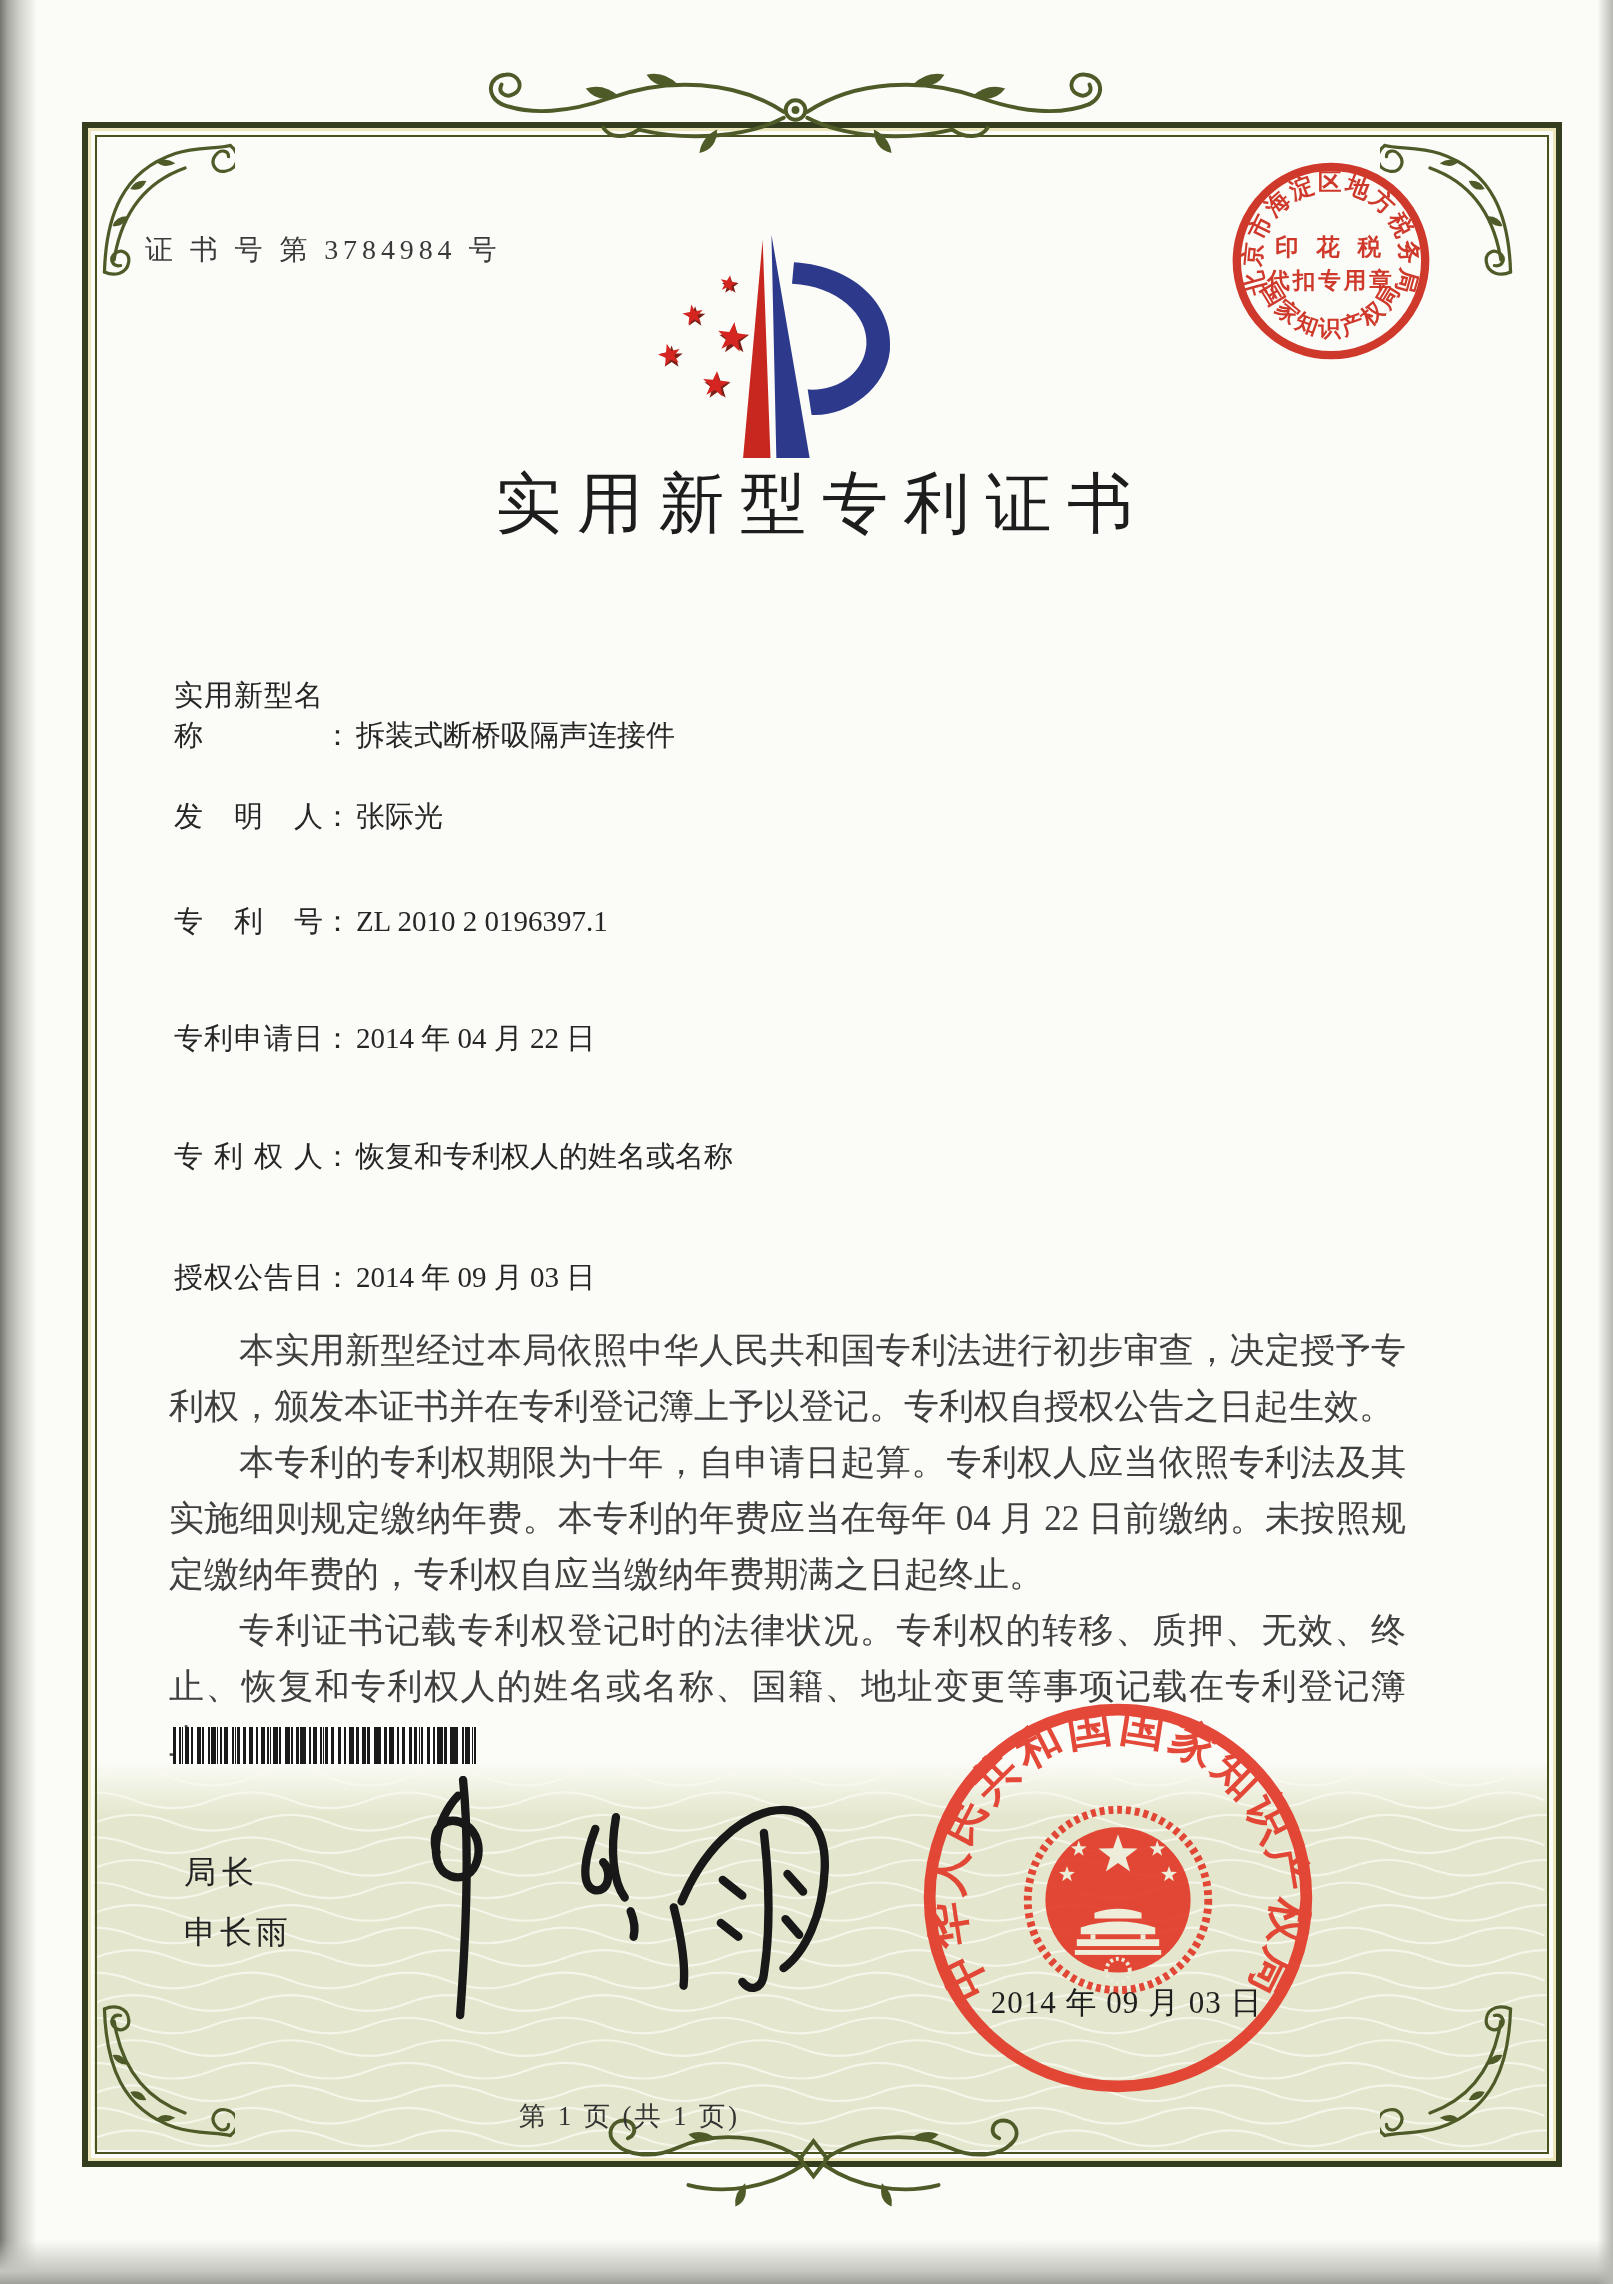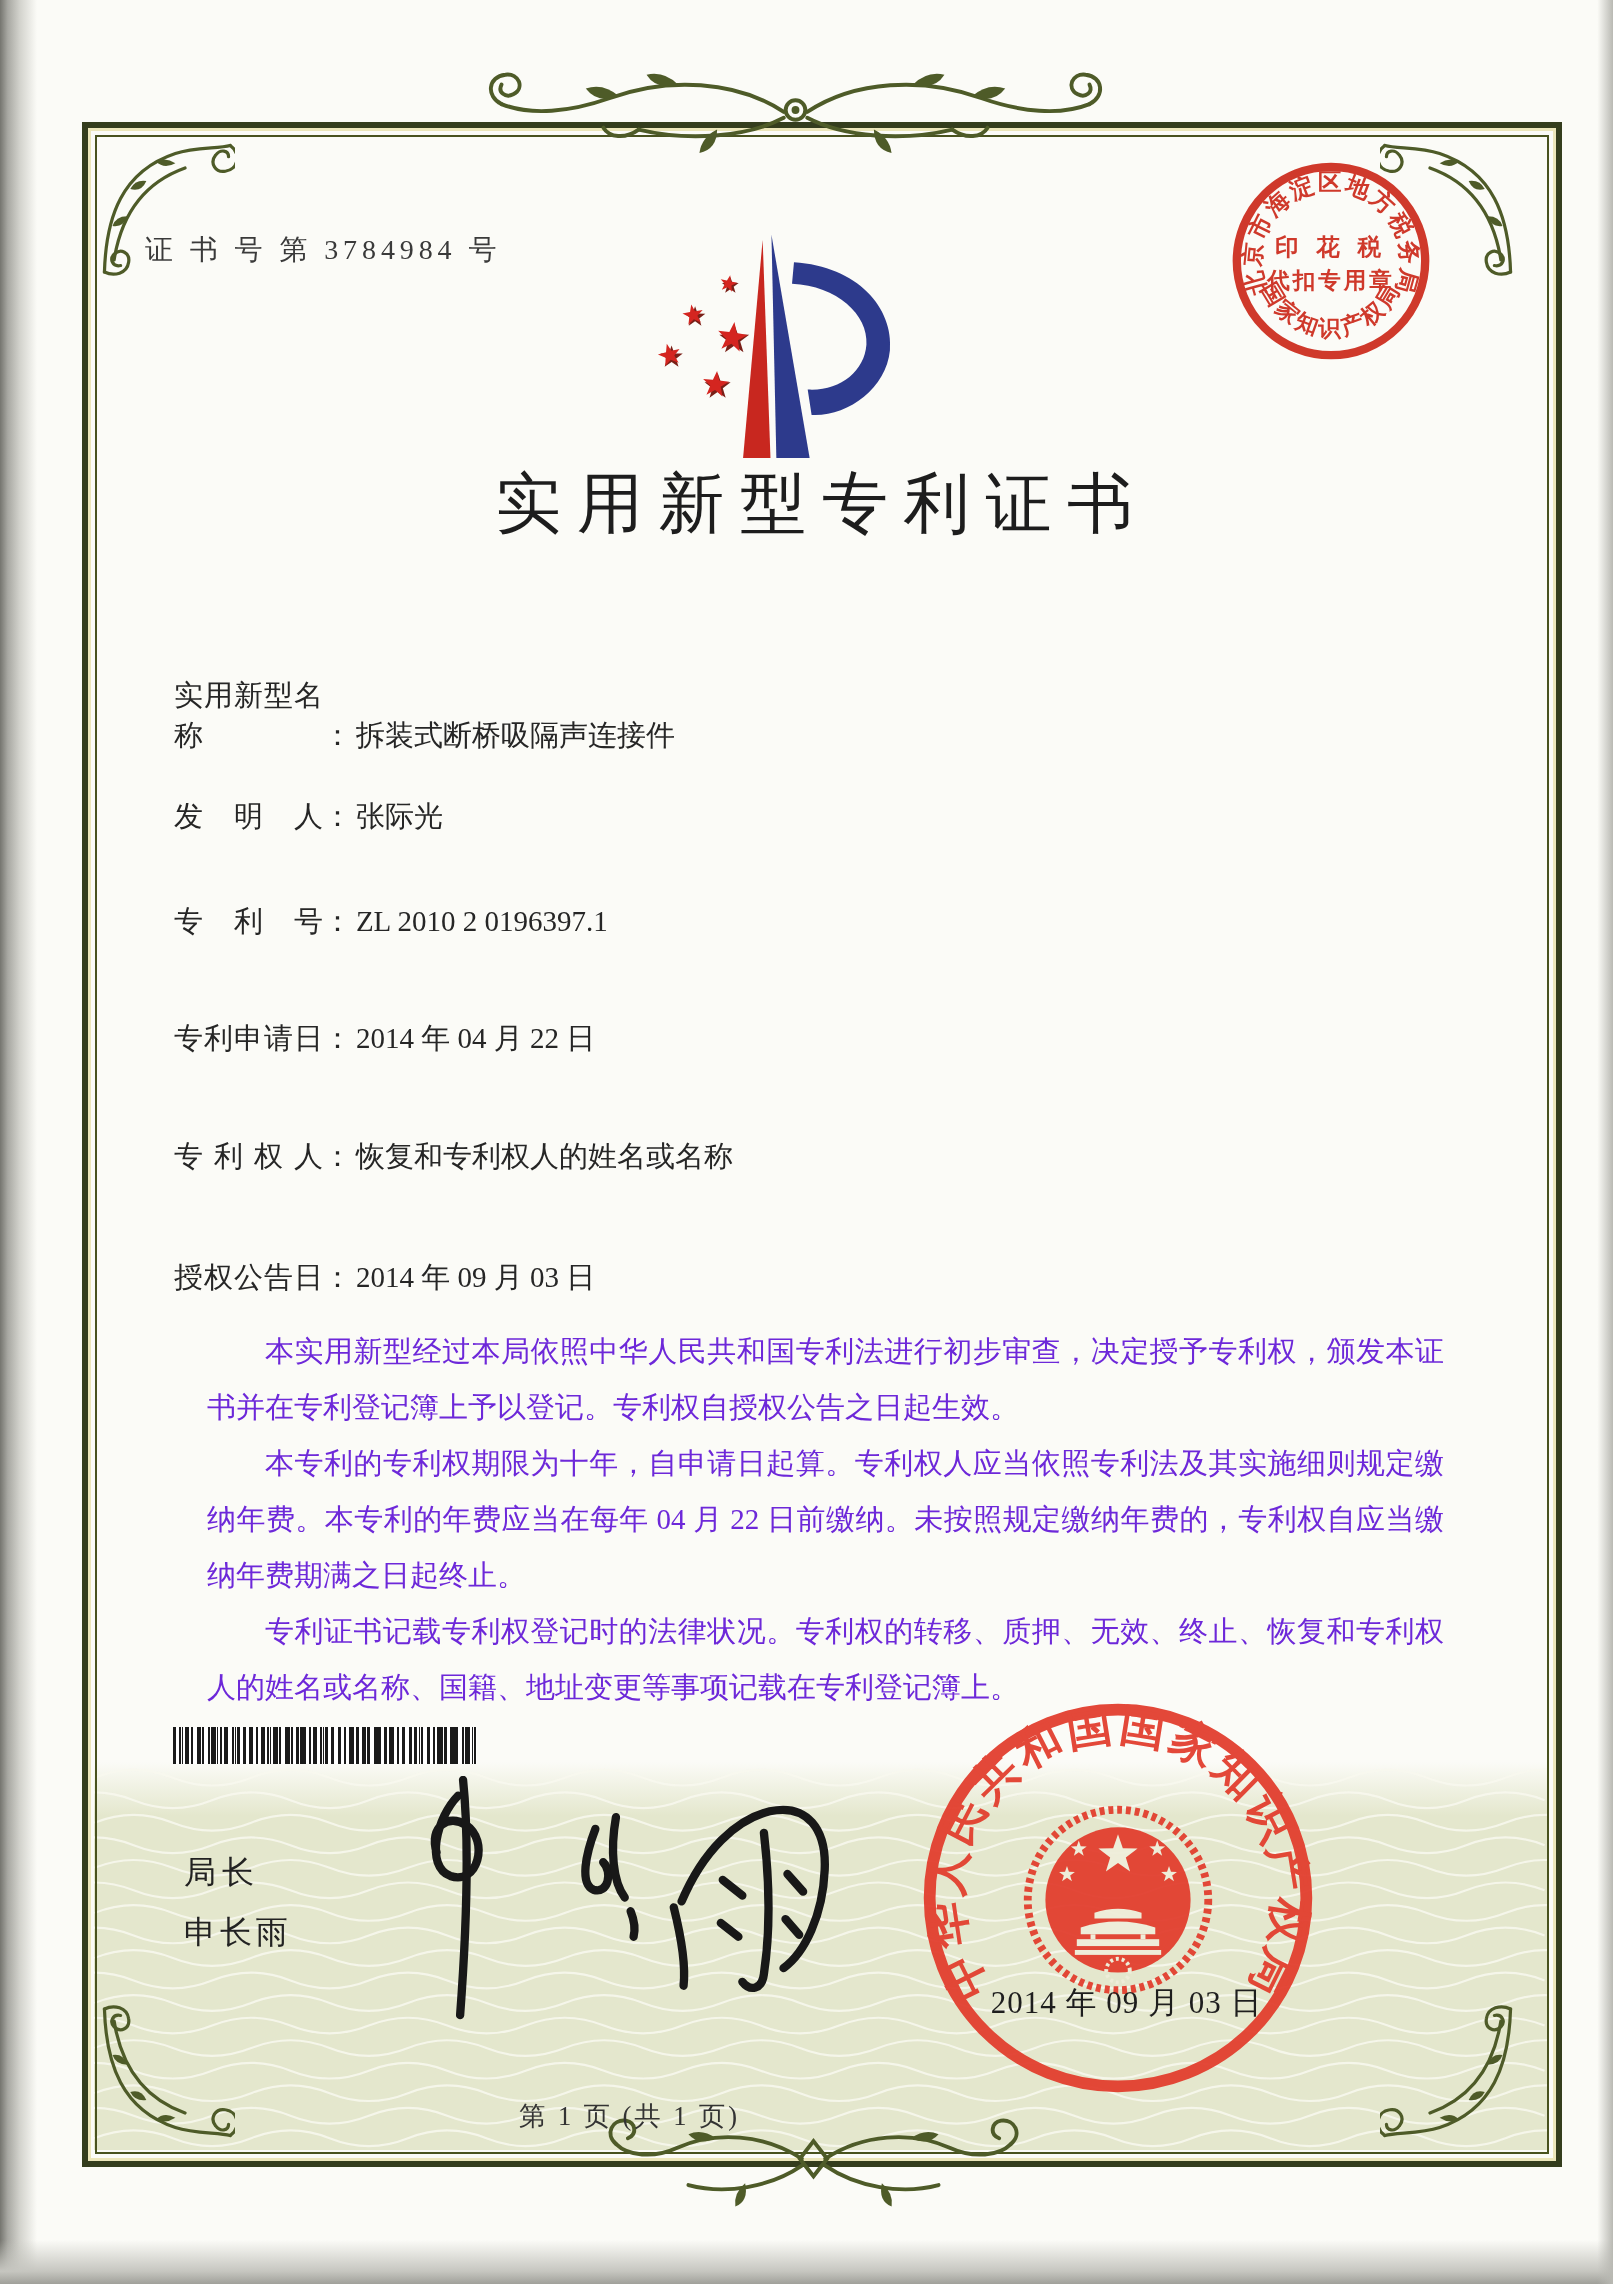--- a/index.html
+++ b/index.html
@@ -33,22 +33,22 @@
   .txt{position:absolute;white-space:nowrap;}
   .cert-no{left:145px;top:231px;font-size:28px;letter-spacing:4.9px;color:#3a3a3a;}
   .title{left:82px;top:459px;width:1480px;text-align:center;font-size:66px;font-weight:400;
     letter-spacing:15.7px;color:#1d1d1d;white-space:nowrap;}
 
   .field{position:absolute;left:174px;font-size:29px;color:#262626;z-index:3;}
   .flabel{display:inline-block;width:149px;text-align:justify;text-align-last:justify;vertical-align:bottom;}
   .fcolon{display:inline-block;margin-right:3.9px;}
   .f0{top:676px}.f1{top:797px}.f2{top:902px}.f3{top:1019px}.f4{top:1137px}.f5{top:1258px}
 
-  .paras{position:absolute;left:169px;top:1323px;width:1237px;font-size:29px;line-height:56px;
-    text-align:justify;color:#6d28d9;z-index:3;margin-left:38px;}
+  .paras{position:absolute;left:169px;top:1323px;width:1237px;font-size:35px;line-height:56px;
+    text-align:justify;color:#404040;z-index:3;}
   .paras p{margin:0;text-indent:2em;}
 
   .barcode{position:absolute;left:173px;top:1727px;width:304px;height:37px;z-index:3;background-color:#fff;
     background-image:
       repeating-linear-gradient(90deg,#1a1a1a 0 2px,transparent 2px 5.9px),
       repeating-linear-gradient(90deg,#1a1a1a 0 2.9px,transparent 2.9px 12.7px),
       repeating-linear-gradient(90deg,#1a1a1a 0 1px,transparent 1px 8.8px);}
 
   .sig-role{left:184px;top:1851px;font-size:32px;letter-spacing:5.9px;z-index:3;
     font-family:Liberation Serif, serif;color:#222;}

